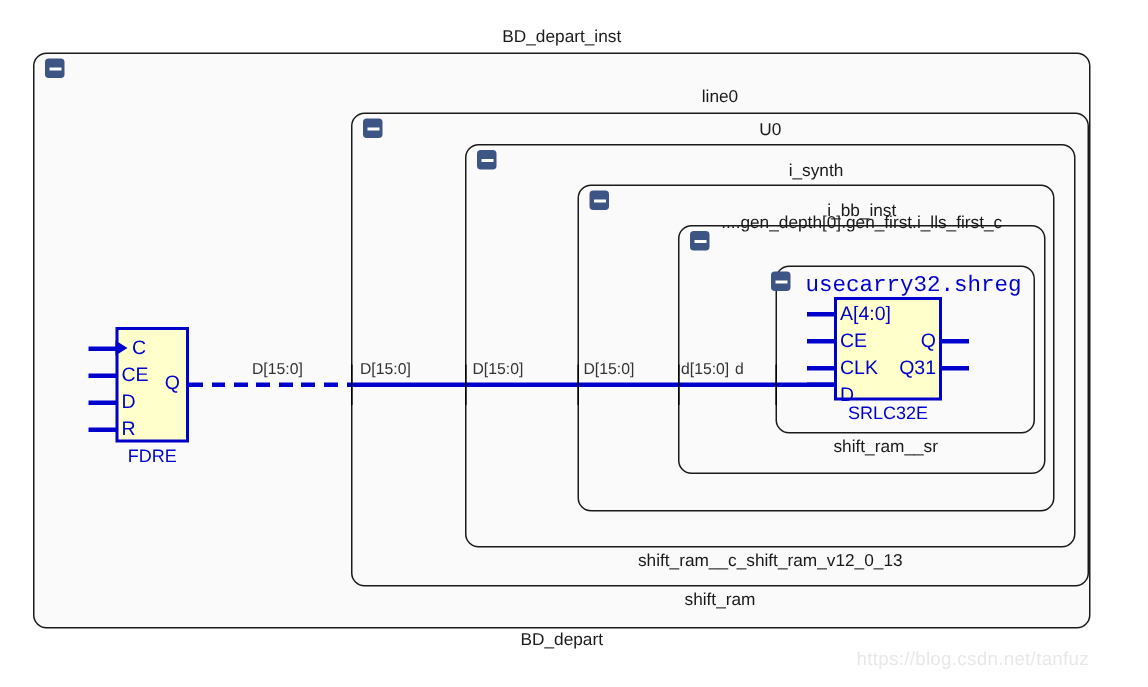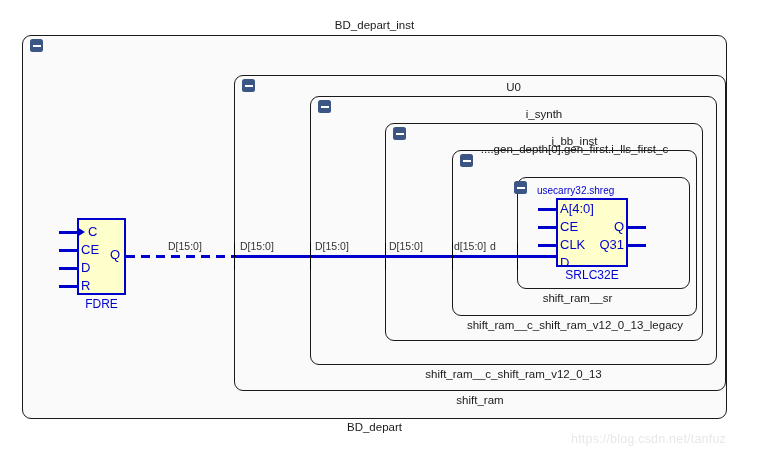--- a/index.html
+++ b/index.html
@@ -61,24 +61,25 @@
 
   
   .cell {
     position: absolute;
     border: 2.5px solid #0000cc;
     background: #ffffcc;
     box-sizing: border-box;
   }
   .cell-inst-name {
     position: absolute;
-    font-size: 10px;
+    font-size: 15px;
     color: #0000cc;
     white-space: nowrap;
     line-height: 13px;
+    font-family: Liberation Mono, monospace;
   }
   .cell-type-name {
     position: absolute;
     font-size: 12px;
     color: #0000cc;
     white-space: nowrap;
     text-align: center;
     line-height: 14px;
   }
   .pin-label {
@@ -145,40 +146,40 @@
 <body>
 
 <div id="canvas">
 
   <div class="hbox outer" style="left:22px; top:35px; width:705px; height:384px;"></div>
   <div class="hlabel" style="left:22px; top:18px; width:705px;">BD_depart_inst</div>
   <div class="hlabel" style="left:22px; top:420px; width:705px;">BD_depart</div>
   <div class="minus-btn" style="left:30px; top:39px;"></div>
 
   <div class="hbox" style="left:234px; top:75px; width:492px; height:316px;"></div>
+  <div class="hlabel" style="left:234px; top:58px; width:492px;">line0</div>
   <div class="hlabel" style="left:234px; top:393px; width:492px;">shift_ram</div>
   <div class="minus-btn" style="left:242px; top:79px;"></div>
 
   <div class="hbox" style="left:310px; top:96px; width:407px; height:269px;"></div>
   <div class="hlabel" style="left:310px; top:80px; width:407px;">U0</div>
   <div class="hlabel" style="left:310px; top:367px; width:407px;">shift_ram__c_shift_ram_v12_0_13</div>
   <div class="minus-btn" style="left:318px; top:100px;"></div>
 
   <div class="hbox" style="left:385px; top:123px; width:318px; height:218px;"></div>
   <div class="hlabel" style="left:385px; top:107px; width:318px;text-align:center;">i_synth</div>
   <div class="minus-btn" style="left:393px; top:127px;"></div>
 
   <div class="hbox" style="left:452px; top:150px; width:245px; height:166px;"></div>
   <div class="hlabel" style="left:452px; top:134px; width:245px;">i_bb_inst</div>
-  <div class="hlabel" style="left:430px; top:318px; width:290px;">shift_ram__c_shift_ram_v12_0_13_legacy</div>
   <div class="minus-btn" style="left:460px; top:154px;"></div>
 
   <div class="hbox" style="left:517px; top:177px; width:173px; height:112px;"></div>
   <div class="hlabel" style="left:452px; top:142px; width:245px;">....gen_depth[0].gen_first.i_lls_first_c</div>
-  <div class="hlabel" style="left:491px; top:291px; width:173px;text-align:center;">shift_ram__sr</div>
+  <div class="hlabel" style="left:504px; top:291px; width:173px;text-align:center;">shift_ram__sr</div>
   <div class="minus-btn" style="left:514px; top:181px;"></div>
 
   <div class="wire dashed" style="left:126px; top:255px; width:108px;"></div>
 
   <div class="wire" style="left:234px; top:255px; width:77px;"></div>
   <div class="wire" style="left:310px; top:255px; width:76px;"></div>
   <div class="wire" style="left:385px; top:255px; width:68px;"></div>
   <div class="wire" style="left:452px; top:255px; width:66px;"></div>
   <div class="wire" style="left:517px; top:255px; width:39px;"></div>
 

